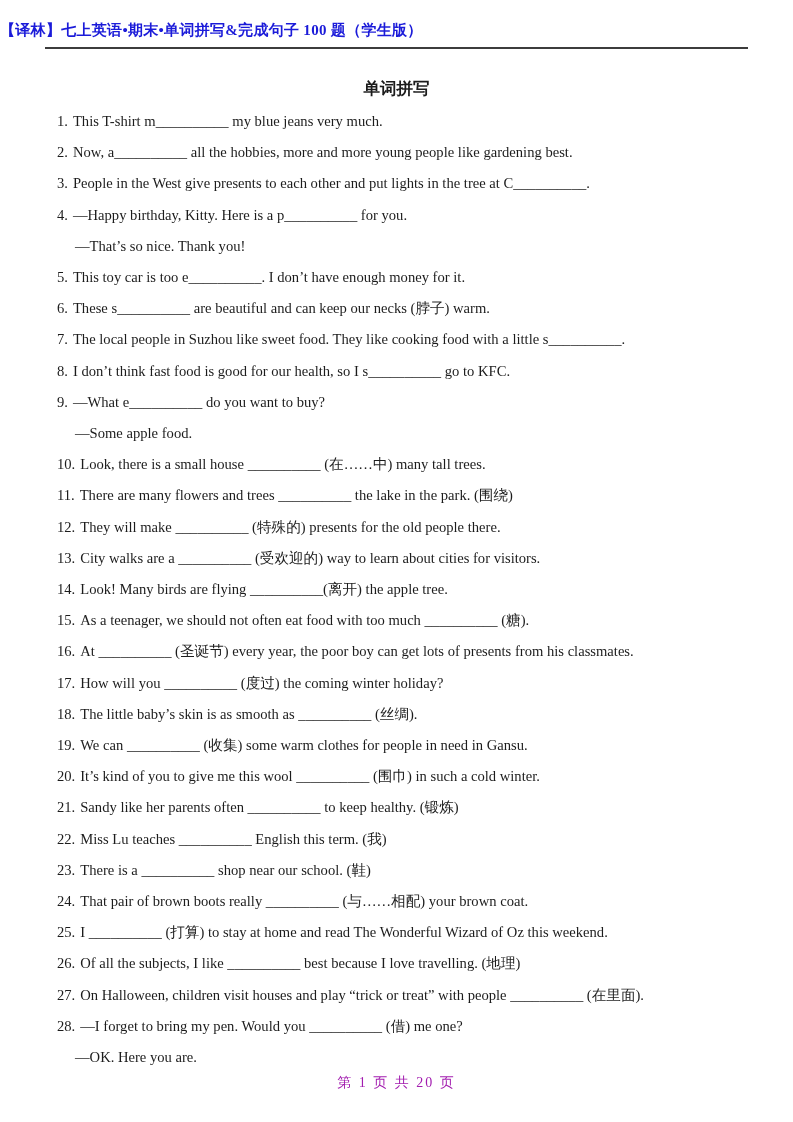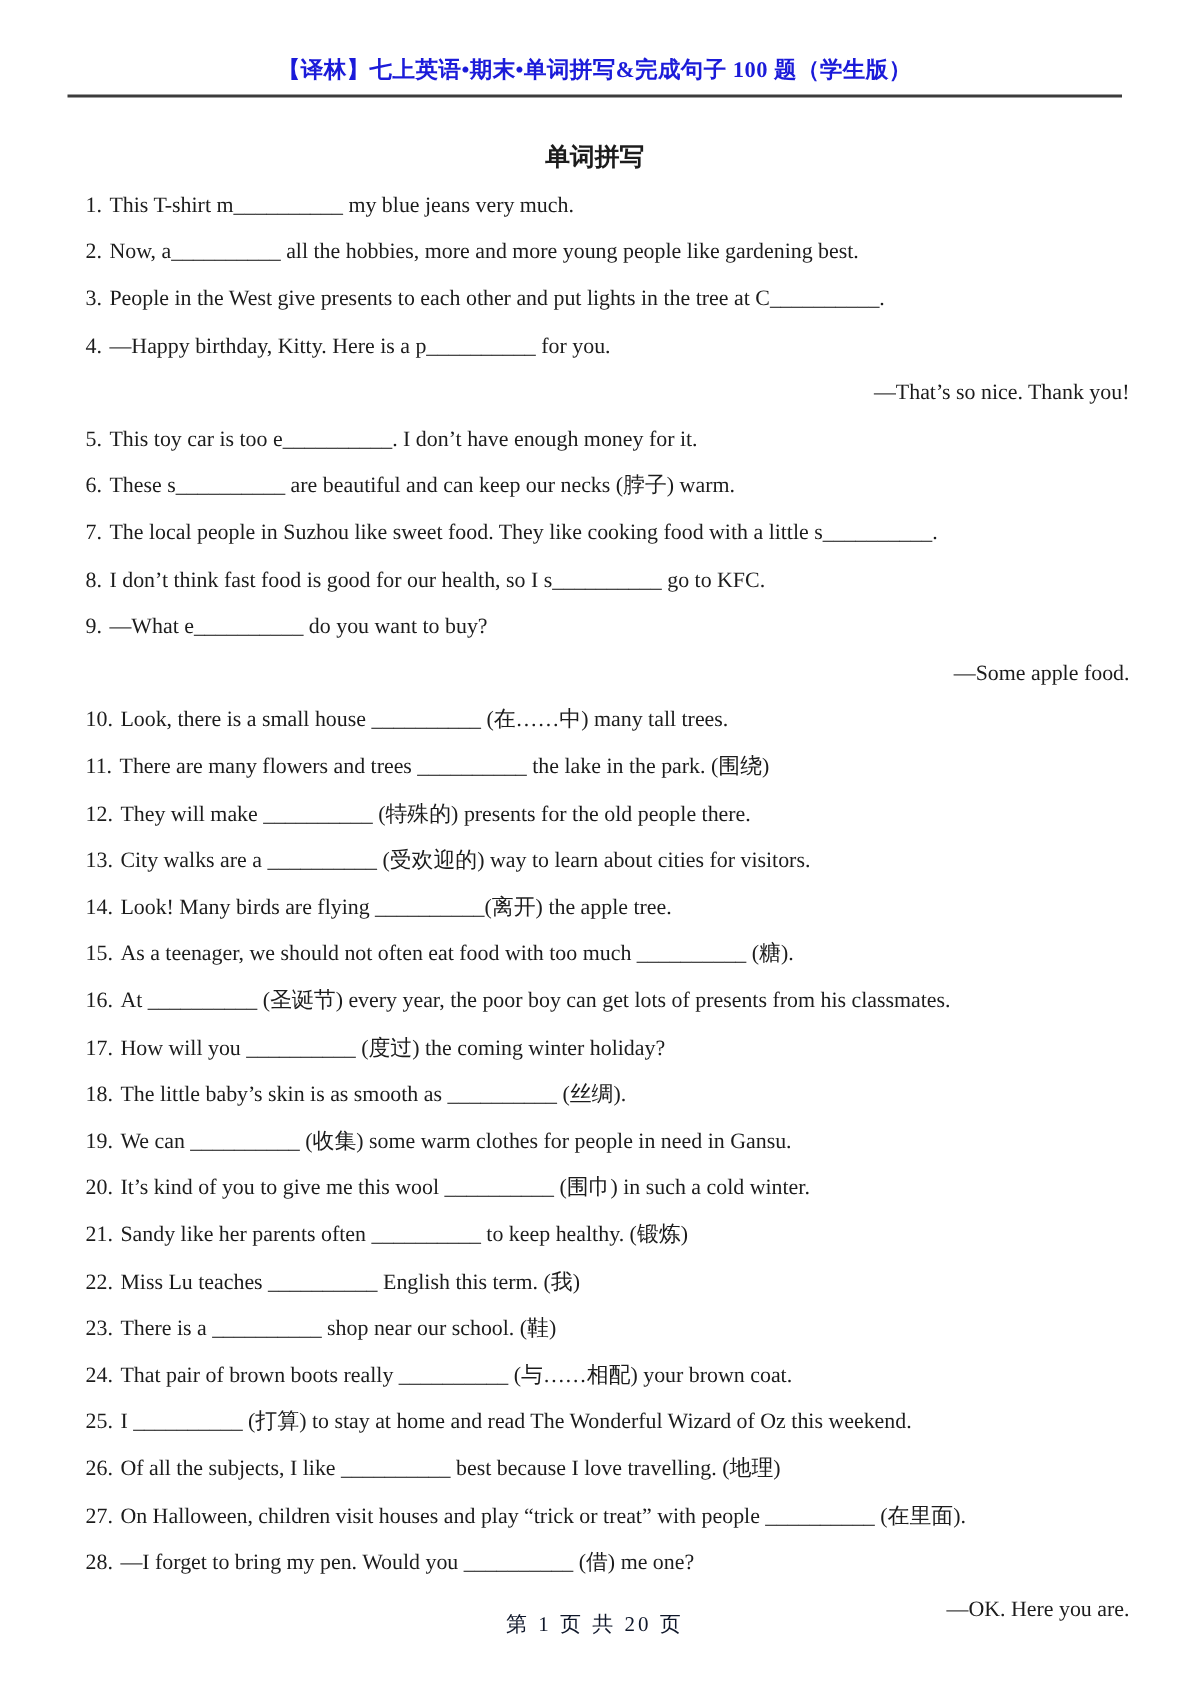--- a/index.html
+++ b/index.html
@@ -10,22 +10,21 @@
   .page {
     position: relative;
     width: 793px;
     height: 1122px;
     background: #ffffff;
     font-family: "Liberation Serif", "DejaVu Serif", serif;
     color: #1c1c1c;
     overflow: hidden;
   }
   .doc-header {
-    padding-top: 37px;
-    text-align: center;
+    padding-top: 21px;
     font-weight: bold;
     font-size: 15px;
     letter-spacing: 0.3px;
   }
   .doc-rule {
     margin: 7px 45px 0 45px;
     border: none;
     border-top: 2px solid #3c3c3c;
     height: 0;
   }
@@ -39,36 +38,35 @@
     margin-top: 6px;
     padding: 0 40px 0 57px;
   }
   .q-line {
     font-size: 14.6px;
     line-height: 31.2px;
     white-space: nowrap;
   }
   .q-line.indent {
     padding-left: 18px;
-    text-align: right;
   }
   .q-num {
     padding-right: 5px;
   }
   .italic {
   }
   .footer {
     position: absolute;
     left: 0;
     right: 0;
     bottom: 30px;
     text-align: center;
     font-size: 14px;
     letter-spacing: 2px;
-    color: #0f172a;
+    color: #a21caf;
   }
 </style>
 </head>
 <body>
 
 <div class="page">
   <div class="doc-header" style="color: rgb(27, 27, 217);">【译林】七上英语•期末•单词拼写&amp;完成句子 100 题（学生版）</div>
   <hr class="doc-rule" style="border-top-color: rgb(60, 60, 60);">
   <div class="section-title">单词拼写</div>
   <div class="questions" id="questions">

